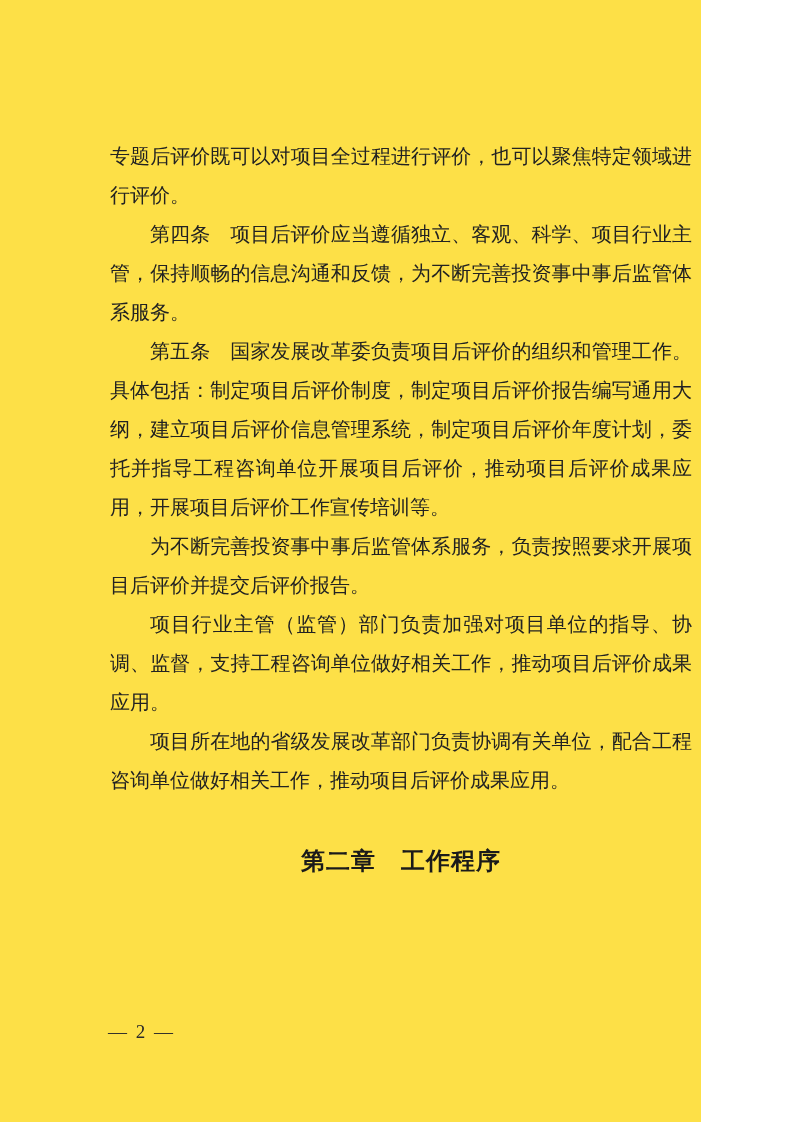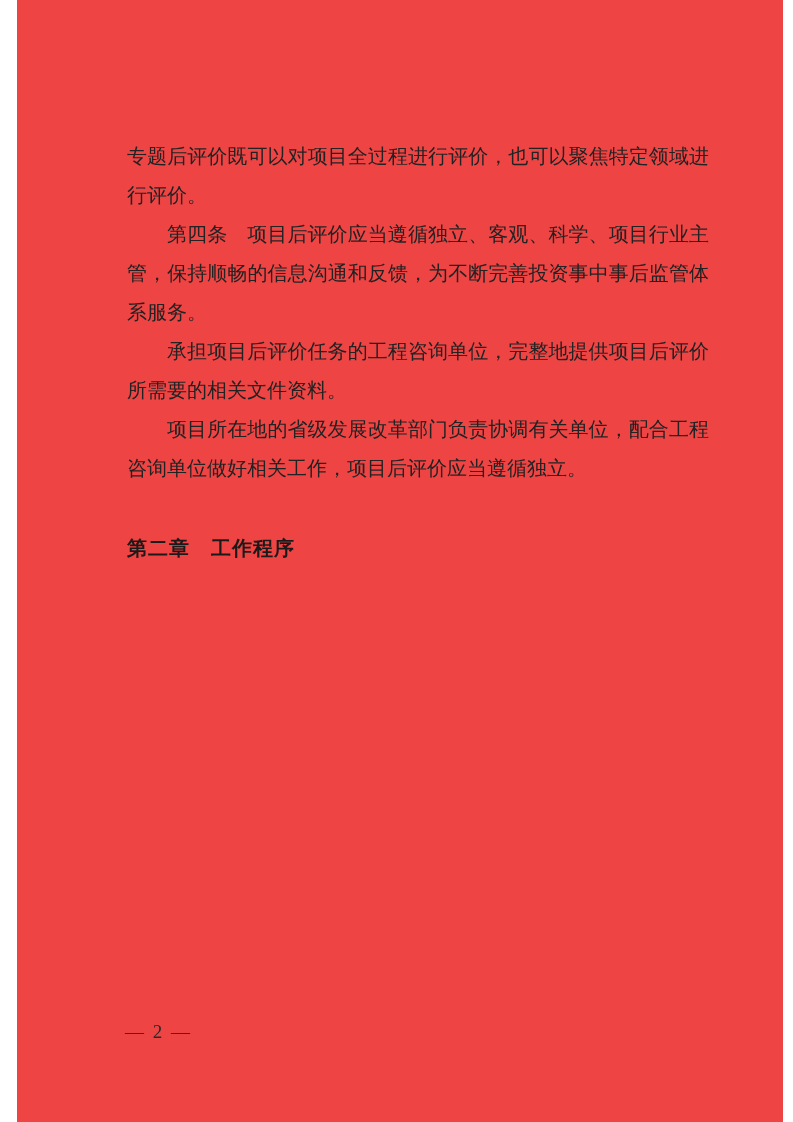--- a/index.html
+++ b/index.html
@@ -9,24 +9,24 @@
   body {
     width: 793px;
     height: 1122px;
     background: #ffffff;
     position: relative;
     overflow: hidden;
     font-family: "Liberation Serif", serif;
   }
   .page {
     position: absolute;
-    top: 0; left: 17px;
-    width: 766px;
+    top: 0; left: 0;
+    width: 701px;
     height: 1122px;
-    background: #ef4444;
+    background: #fde047;
   }
   .body-text {
     position: absolute;
     left: 110px;
     top: 137px;
     width: 582px;
     font-size: 20px;
     line-height: 39px;
     color: #222222;
     text-align: justify;
@@ -36,25 +36,25 @@
     margin: 0;
     padding: 0;
     text-indent: 2em;
   }
   .para.continuation {
     text-indent: 0;
   }
   .chapter-heading {
     margin: 41px 0 0 0;
     padding: 0;
-    text-align: left;
+    text-align: center;
     text-indent: 0;
     font-family: "Liberation Sans", sans-serif;
     font-weight: bold;
-    font-size: 20px;
+    font-size: 24px;
     line-height: 39px;
     color: #1a1a1a;
     letter-spacing: 1px;
   }
   .page-number {
     position: absolute;
     left: 108px;
     top: 1019px;
     font-size: 19px;
     line-height: 26px;
@@ -64,21 +64,23 @@
   }
 </style>
 </head>
 <body>
 
 <div class="page">
 
   <main class="body-text">
     <p class="para continuation">专题后评价既可以对项目全过程进行评价，也可以聚焦特定领域进行评价。</p>
     <p class="para">第四条　项目后评价应当遵循独立、客观、科学、项目行业主管，保持顺畅的信息沟通和反馈，为不断完善投资事中事后监管体系服务。</p>
-    <p class="para">承担项目后评价任务的工程咨询单位，完整地提供项目后评价所需要的相关文件资料。</p>
-    <p class="para">项目所在地的省级发展改革部门负责协调有关单位，配合工程咨询单位做好相关工作，项目后评价应当遵循独立。</p>
+    <p class="para">第五条　国家发展改革委负责项目后评价的组织和管理工作。具体包括：制定项目后评价制度，制定项目后评价报告编写通用大纲，建立项目后评价信息管理系统，制定项目后评价年度计划，委托并指导工程咨询单位开展项目后评价，推动项目后评价成果应用，开展项目后评价工作宣传培训等。</p>
+    <p class="para">为不断完善投资事中事后监管体系服务，负责按照要求开展项目后评价并提交后评价报告。</p>
+    <p class="para">项目行业主管（监管）部门负责加强对项目单位的指导、协调、监督，支持工程咨询单位做好相关工作，推动项目后评价成果应用。</p>
+    <p class="para">项目所在地的省级发展改革部门负责协调有关单位，配合工程咨询单位做好相关工作，推动项目后评价成果应用。</p>
 
     <h2 class="chapter-heading">第二章　工作程序</h2>
   </main>
 
   <span class="page-number">— 2 —</span>
 
 </div>
 
 </body></html>

